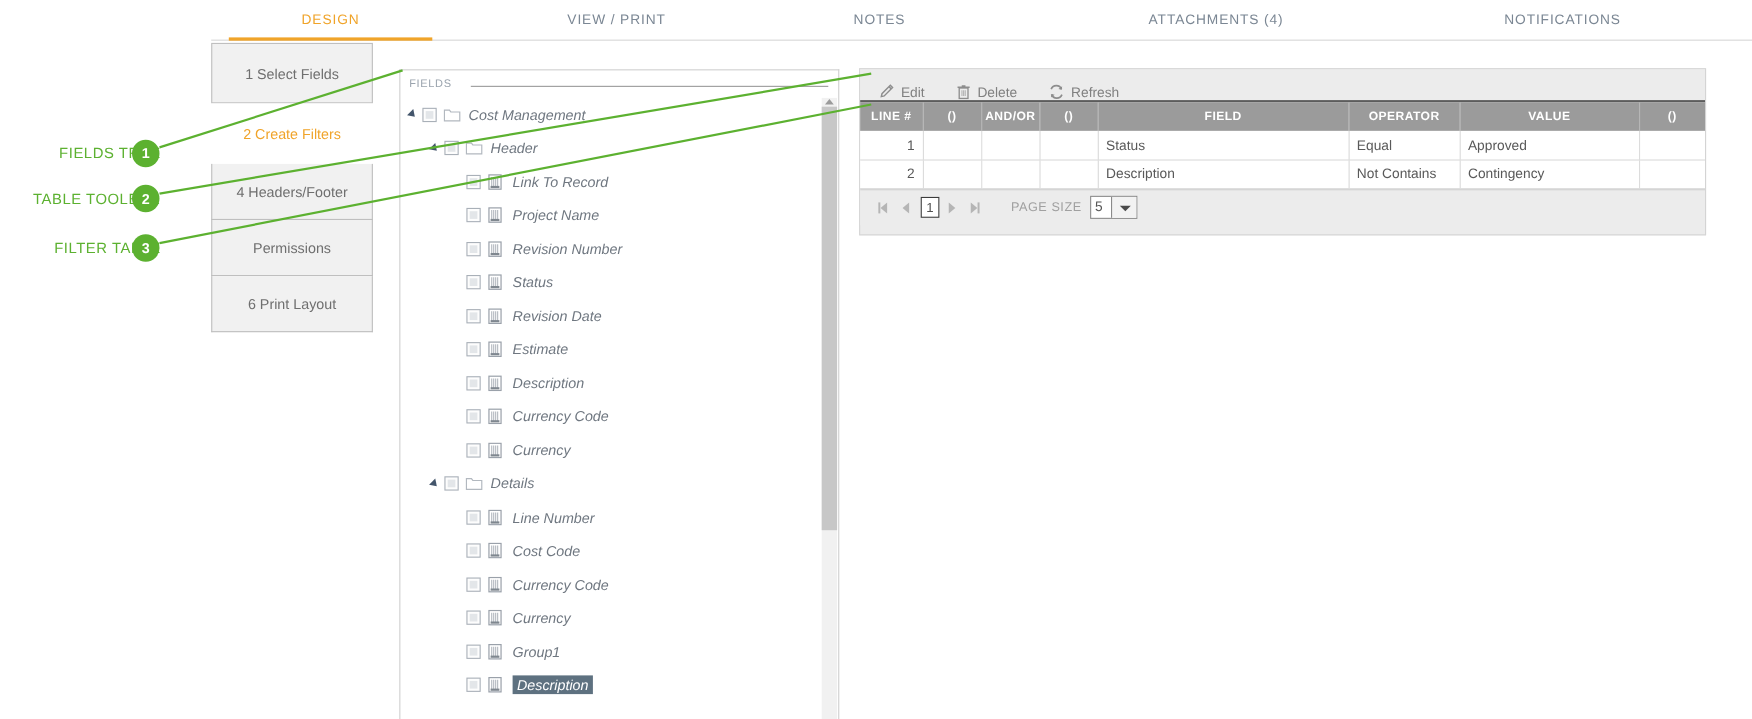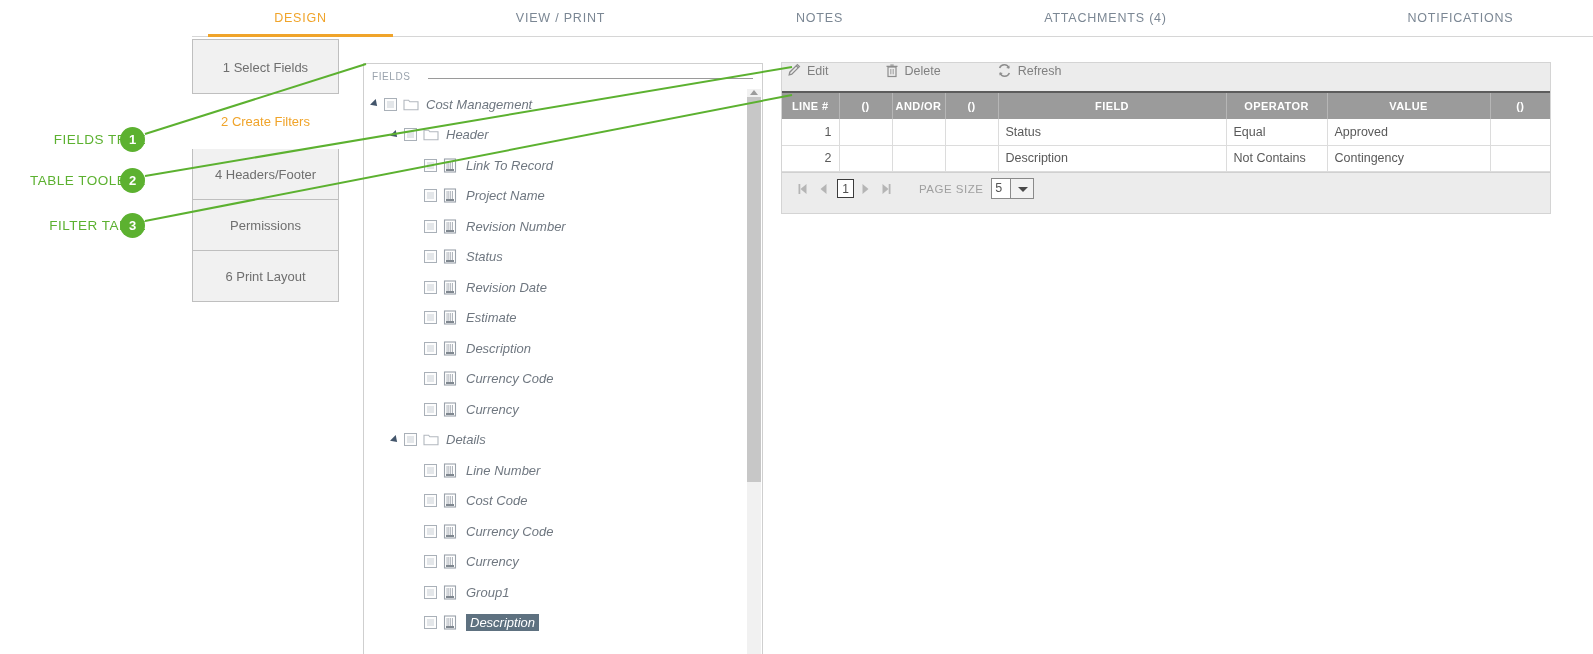--- a/index.html
+++ b/index.html
@@ -83,23 +83,22 @@
   .ic { width:16px; height:15px; flex:0 0 16px; margin-right:7px; position:relative; }
   .ic svg { display:block; }
 
   
   .grid-panel {
     position:absolute; left:781px; top:62px; width:770px; height:152px;
     border:1px solid #d4d4d4; background:#ececec;
   }
   .grid-toolbar {
     height:30px; background:#ececec;
-    display:flex; align-items:flex-start; padding-left:4px;
+    display:flex; align-items:flex-end; padding-left:16px;
     border-bottom:2px solid #5c5c5c;
-    gap:28px;
   }
   .tb-btn {
     display:flex; align-items:center; gap:6px;
     font-size:12.5px; color:#808080;
     margin-right:28px; cursor:default;
   }
   .tb-btn svg { display:block; }
 
   table.fgrid { width:100%; border-collapse:collapse; table-layout:fixed; }
   table.fgrid th {
@@ -172,23 +171,23 @@
     border-bottom:5px solid #9b9b9b;
   }
 </style>
 </head>
 <body>
 
 <div class="tabbar">
   <div class="underline"></div>
   <div class="tab active" style="left:208px;width:185px;">DESIGN</div>
   <div class="tab" style="left:468px;width:185px;">VIEW / PRINT</div>
-  <div class="tab" style="left:727px;width:185px;">NOTES</div>
+  <div class="tab" style="left:707px;width:185px;">NOTES</div>
   <div class="tab" style="left:1013px;width:185px;">ATTACHMENTS (4)</div>
-  <div class="tab" style="left:1368px;width:185px;text-align:center;">NOTIFICATIONS</div>
+  <div class="tab" style="left:1328px;width:185px;text-align:center;">NOTIFICATIONS</div>
   <div class="tab-active-bar"></div>
 </div>
 
 <div class="rail">
   <div class="step first">1 Select Fields</div>
   <div class="step current">2 Create Filters</div>
   <div class="step">4 Headers/Footer</div>
   <div class="step">Permissions</div>
   <div class="step">6 Print Layout</div>
 </div>

